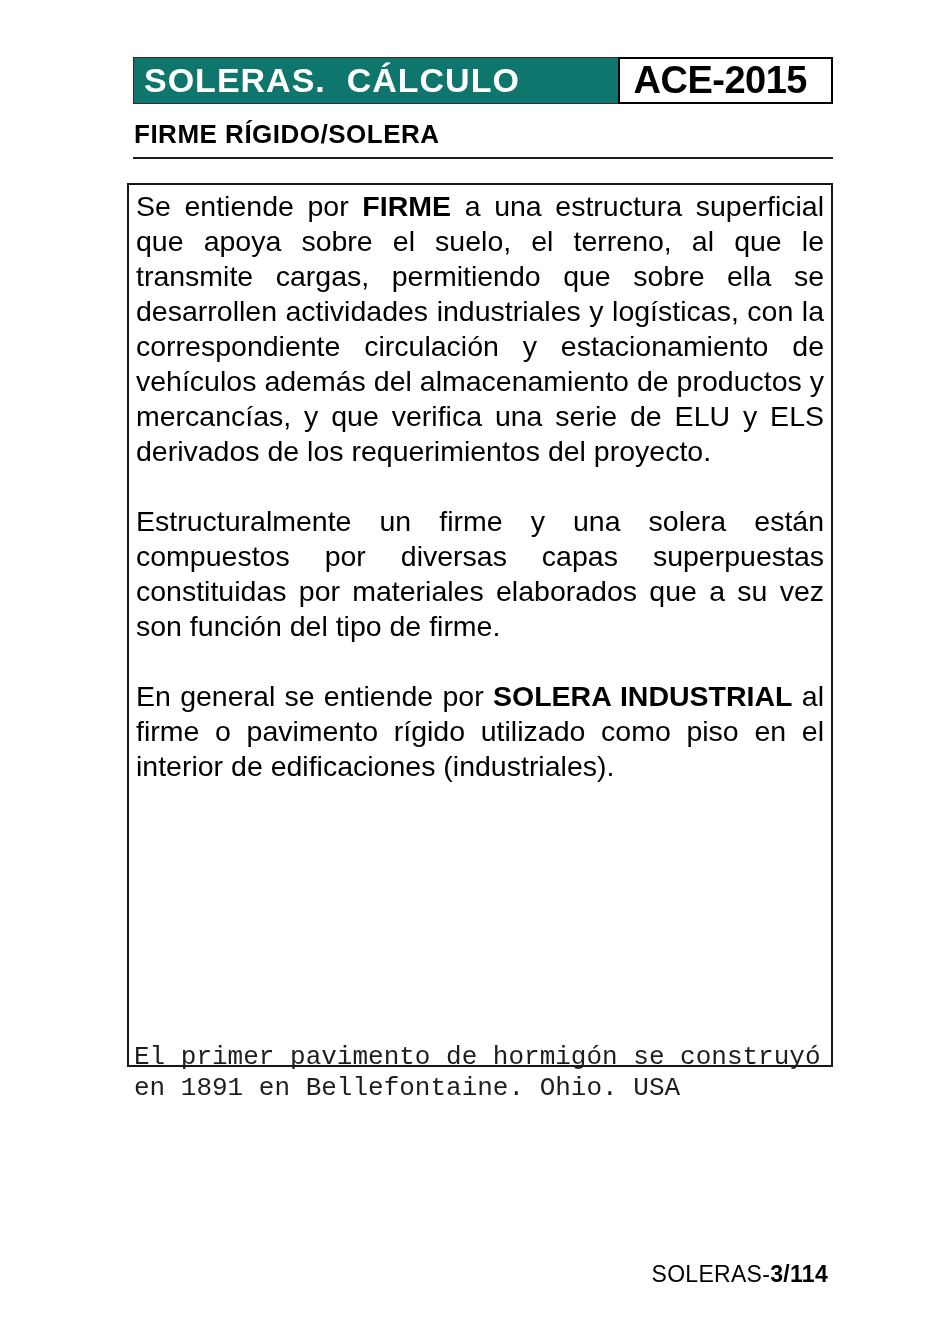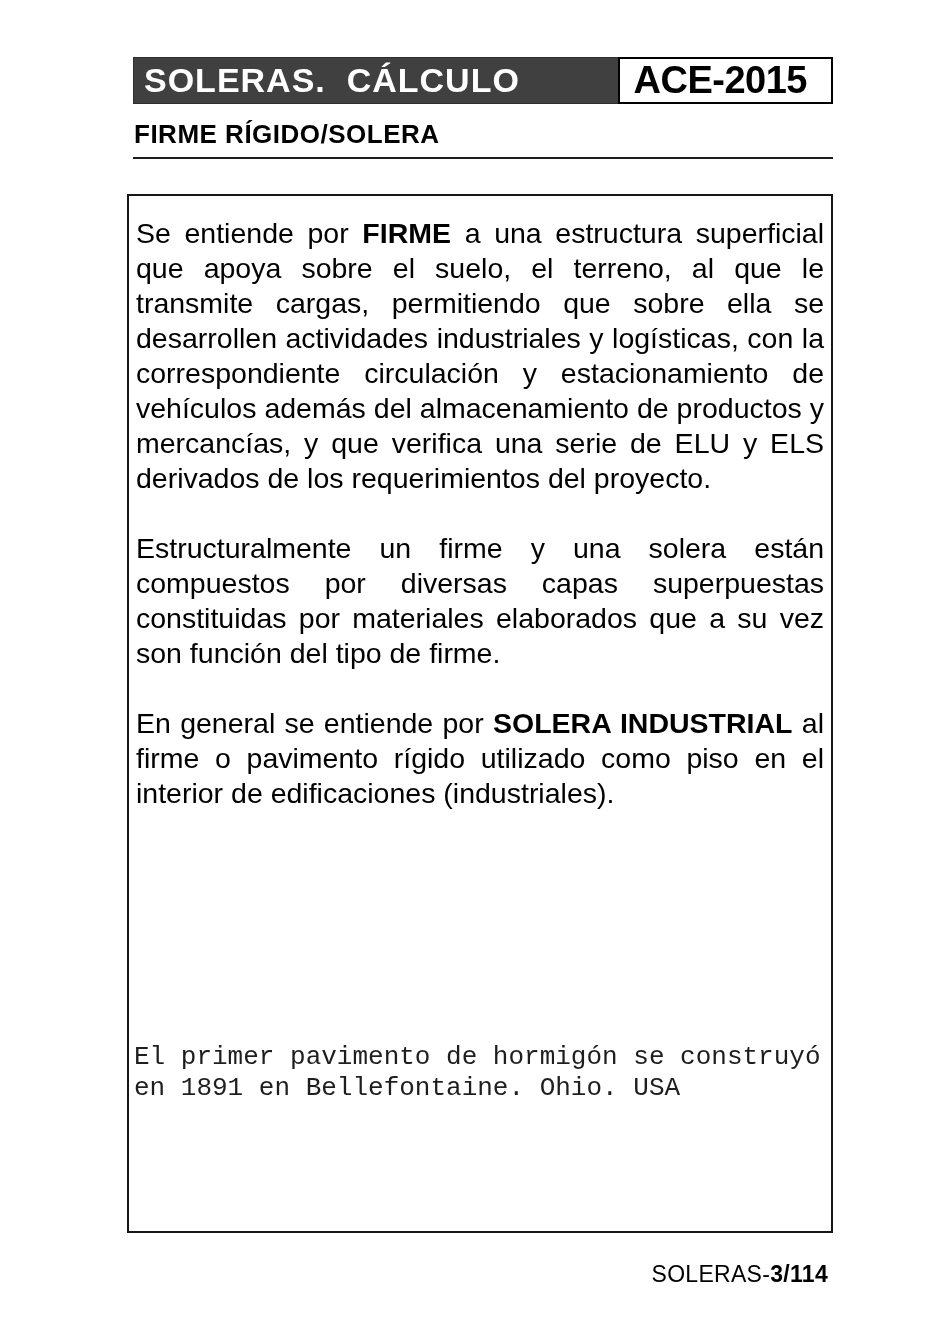--- a/index.html
+++ b/index.html
@@ -21,21 +21,21 @@
     position: absolute;
     left: 133px;
     top: 57px;
     width: 700px;
     height: 47px;
     display: flex;
     box-sizing: border-box;
   }
   .header-gray {
     flex: 1;
-    background: #404040;
+    background: #0f766e;
     border: 1px solid #2e2e2e;
     border-right: none;
     box-sizing: border-box;
     display: flex;
     align-items: center;
     padding-left: 10px;
     color: #ffffff;
     font-weight: bold;
     font-size: 34px;
     letter-spacing: 1px;
@@ -72,26 +72,26 @@
     top: 157px;
     width: 700px;
     height: 2px;
     background: #1c1c1c;
   }
 
   
   .content-box {
     position: absolute;
     left: 127px;
-    top: 194px;
+    top: 183px;
     width: 706px;
-    height: 1039px;
+    height: 884px;
     border: 2px solid #161616;
     box-sizing: border-box;
-    padding: 20px 7px 0 7px;
+    padding: 4px 7px 0 7px;
     font-size: 28.5px;
     line-height: 35px;
     text-align: justify;
     overflow: hidden;
   }
   .content-box p {
     margin: 0 0 35px 0;
   }
   .content-box p:last-child {
     margin-bottom: 0;

